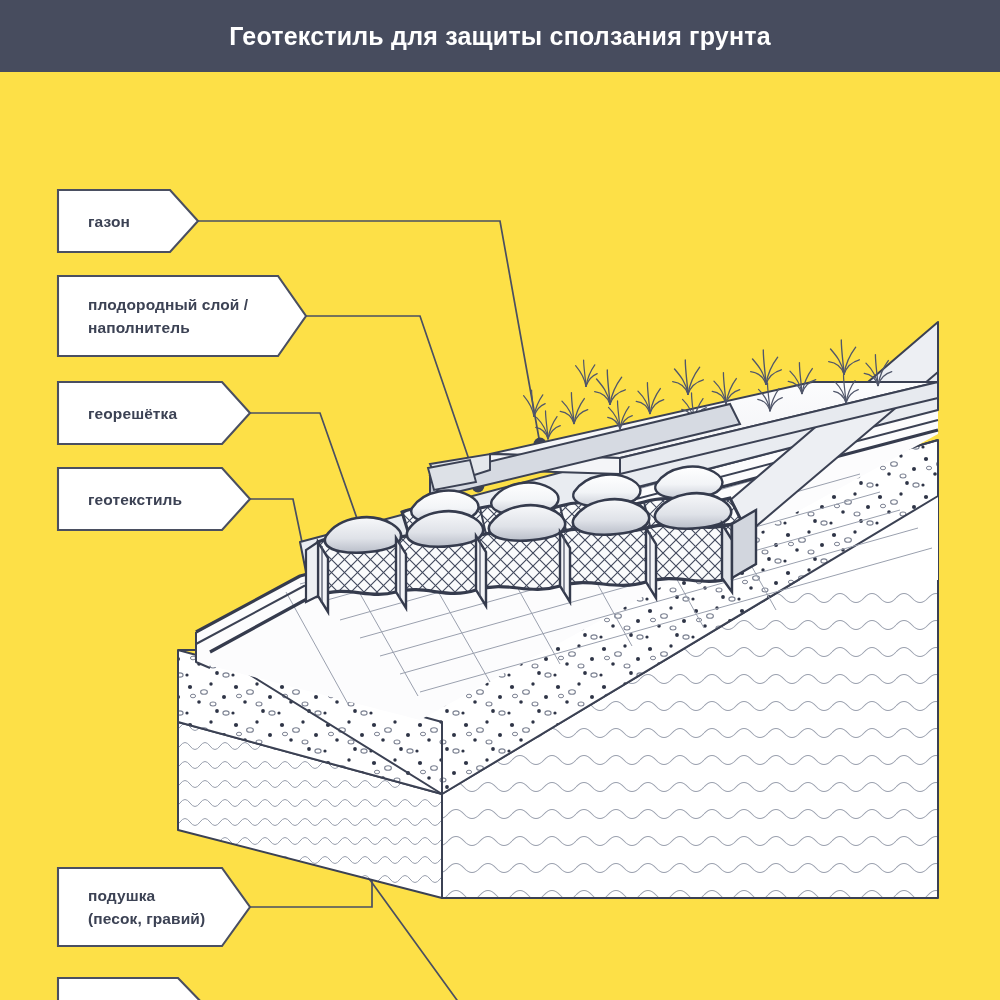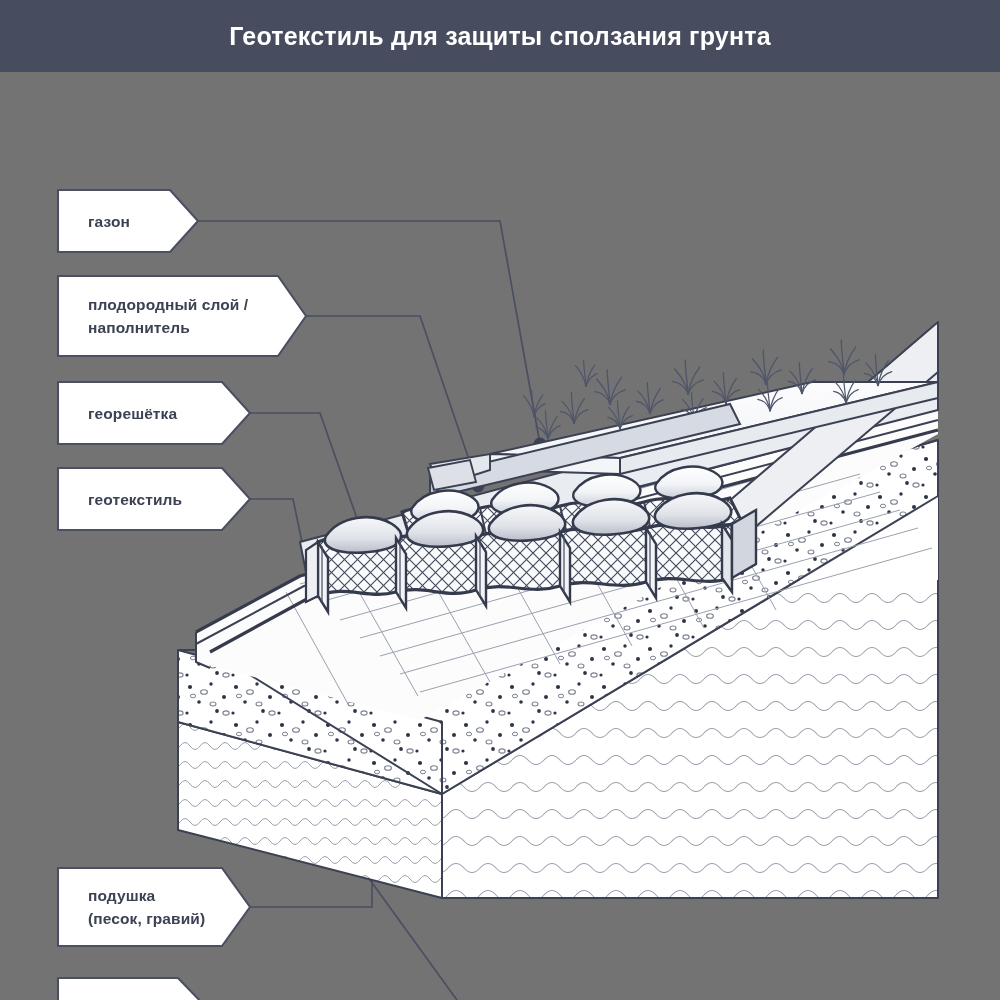--- a/index.html
+++ b/index.html
@@ -1,17 +1,17 @@
 <!DOCTYPE html>
 <html><head>
 <meta charset="utf-8">
 <style>
   html,body{margin:0;padding:0;background:#ffffff;}
   body{width:1000px;height:1000px;font-family:"Liberation Sans",sans-serif;overflow:hidden;}
-  #app{position:relative;width:1000px;height:1000px;background:#737373;}
+  #app{position:relative;width:1000px;height:1000px;background:#fde047;}
   .titlebar{
     position:absolute;left:0;top:0;width:1000px;height:72px;
     background:#474C5E;display:flex;align-items:center;justify-content:center;
   }
   .titlebar .ttxt{
     color:#ffffff;font-size:25px;font-weight:bold;letter-spacing:.2px;
     font-family:"Liberation Sans",sans-serif;
   }
   svg.stage{position:absolute;left:0;top:72px;width:1000px;height:928px;display:block;}
   .lbl-txt{

